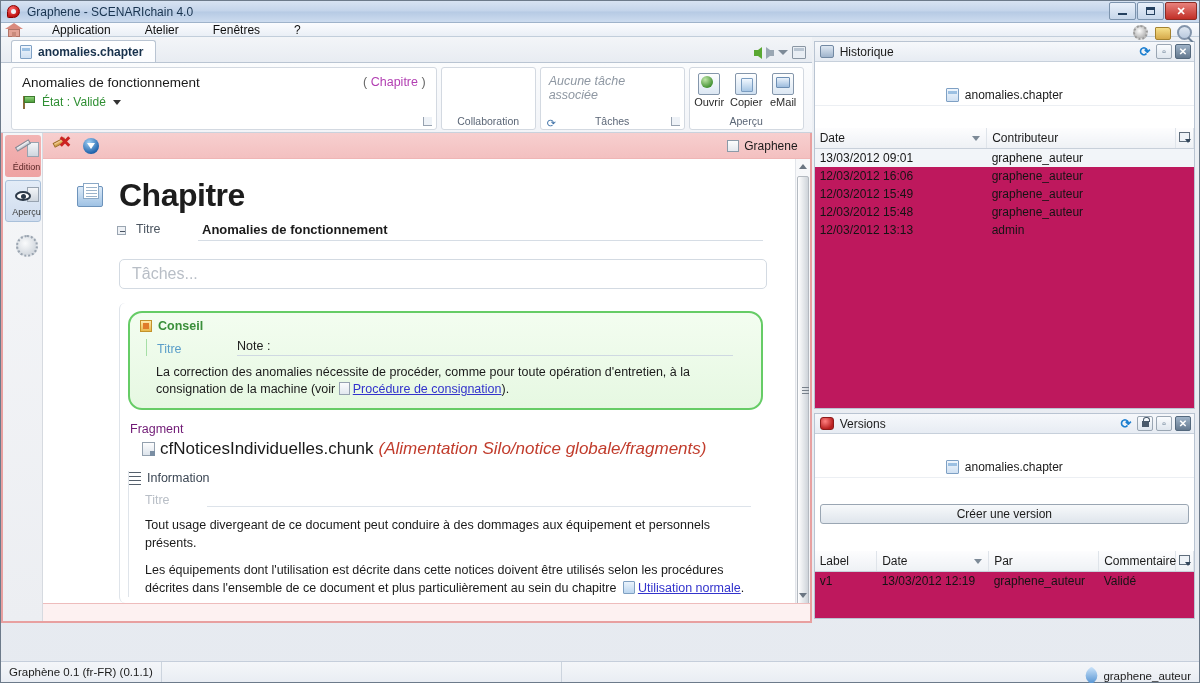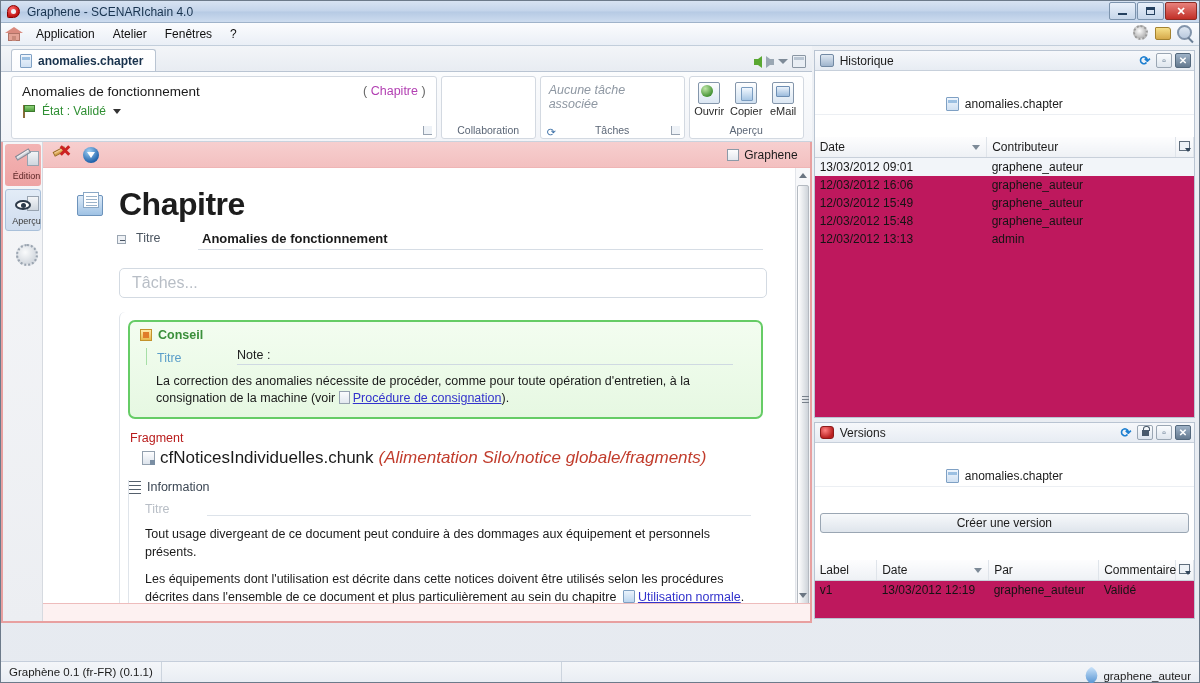--- a/index.html
+++ b/index.html
@@ -48,24 +48,24 @@
     background: linear-gradient(#e9f0fa, #c6d6ea);
     display:flex; align-items:center; justify-content:center;
     color:#1b3552; font-size:11px; font-weight:bold;
   }
   .wc.close { background: linear-gradient(#e8817c, #c12f27); border-color:#8c2b24; color:#fff; width:32px; }
   .wc .minbar { width:9px; height:2px; background:#24405f; margin-top:6px; }
   .wc .maxbox { width:9px; height:8px; border:1px solid #24405f; border-top-width:3px; }
 
   
   .menubar {
-    height: 23px;
+    height: 14px;
     background: linear-gradient(#fbfcfe, #eaeff6);
     border-bottom: 1px solid #c2cedb;
-    display:flex; align-items:center; gap:0px;
+    display:flex; align-items:center; gap:16px;
     padding-left: 4px; position: relative;
   }
   .home-icon { width:18px; height:16px; position:relative; margin-right:4px; }
   .home-icon .roof {
     position:absolute; left:0; top:1px; width:0;height:0;
     border-left:9px solid transparent; border-right:9px solid transparent;
     border-bottom:6px solid #d98a7e;
   }
   .home-icon .body {
     position:absolute; left:3px; top:7px; width:12px; height:8px;
@@ -216,37 +216,37 @@
   }
   .resume-box {
     margin:18px 14px 0 62px; height:30px; border:1px solid #d3dae2; border-radius:5px;
     background:#fff; display:flex; align-items:center; padding-left:12px;
     color:#b8bec6; font-size:16px;
   }
   .grey-ph { color:#b8bec6; }
 
   .outer-block { margin:14px 14px 0 62px; border-left:1px solid #dfe4ea; border-radius:6px 0 0 6px; padding:8px 0 6px 8px; }
   .conseil {
-    border:2px solid #66cc66; border-radius:7px;
+    border:2px solid #66cc66; border-radius:14px;
     background: linear-gradient(#f3fdf0, #e6f8e2);
     padding:6px 28px 10px 10px; margin-right:4px;
   }
   .conseil-head { display:flex; align-items:center; gap:6px; }
   .conseil-ic { width:12px;height:12px;background:linear-gradient(#ffe9a8,#e8b84b);border:1px solid #c3922b;position:relative;}
   .conseil-ic:after{content:"";position:absolute;left:2px;top:2px;width:6px;height:6px;background:#e07c2a;}
   .conseil-title { color:#3a8f3a; font-size:12.5px; font-weight:bold; }
   .conseil-row { display:flex; align-items:flex-end; gap:0; margin:6px 0 0 6px; border-left:1px solid #a6dfa6; padding-left:10px;}
   .conseil-row .lbl { width:80px; color:#5b9ec9; font-size:12.5px; }
   .conseil-row .val { flex:1; border-bottom:1px solid #cfd9e2; font-size:12.5px; color:#1c1c1c; padding-bottom:2px;}
   .conseil-body { margin:8px 0 0 16px; font-size:12.5px; color:#1a1a1a; line-height:17px; }
   .lk { color:#3333cc; text-decoration:underline; }
   .chunk-ic { display:inline-block; width:11px;height:13px;background:linear-gradient(#fbfcfe,#e2e8ef);border:1px solid #96a2b0;vertical-align:-2px;margin-right:3px;}
 
   .frag-block { margin:12px 0 0 2px; }
-  .frag-label { font-size:12.5px; color:#b91c1c; }
+  .frag-label { font-size:12.5px; color:#701a75; }
   .frag-line { margin:3px 0 0 12px; font-size:17px; color:#1a1a1a; display:flex; align-items:center; gap:5px;}
   .frag-ic { width:13px;height:14px;background:linear-gradient(#fdfdfe,#dde4ec);border:1px solid #93a0ae;position:relative;}
   .frag-ic:after{content:"";position:absolute;right:-1px;bottom:-1px;width:5px;height:5px;background:#7a8ea3;}
   .frag-path { color:#c13c2c; font-style:italic; }
 
   .info-block { margin:12px 0 0 0; border-left:1px solid #dfe4ea; padding-left:0; }
   .info-head { display:flex; align-items:center; gap:6px; }
   .info-ic { width:12px;height:13px;position:relative;}
   .info-ic i { position:absolute;left:0;display:block;width:12px;height:1.5px;background:#55606c;}
   .info-title { font-size:12.5px; color:#3b4653; }

